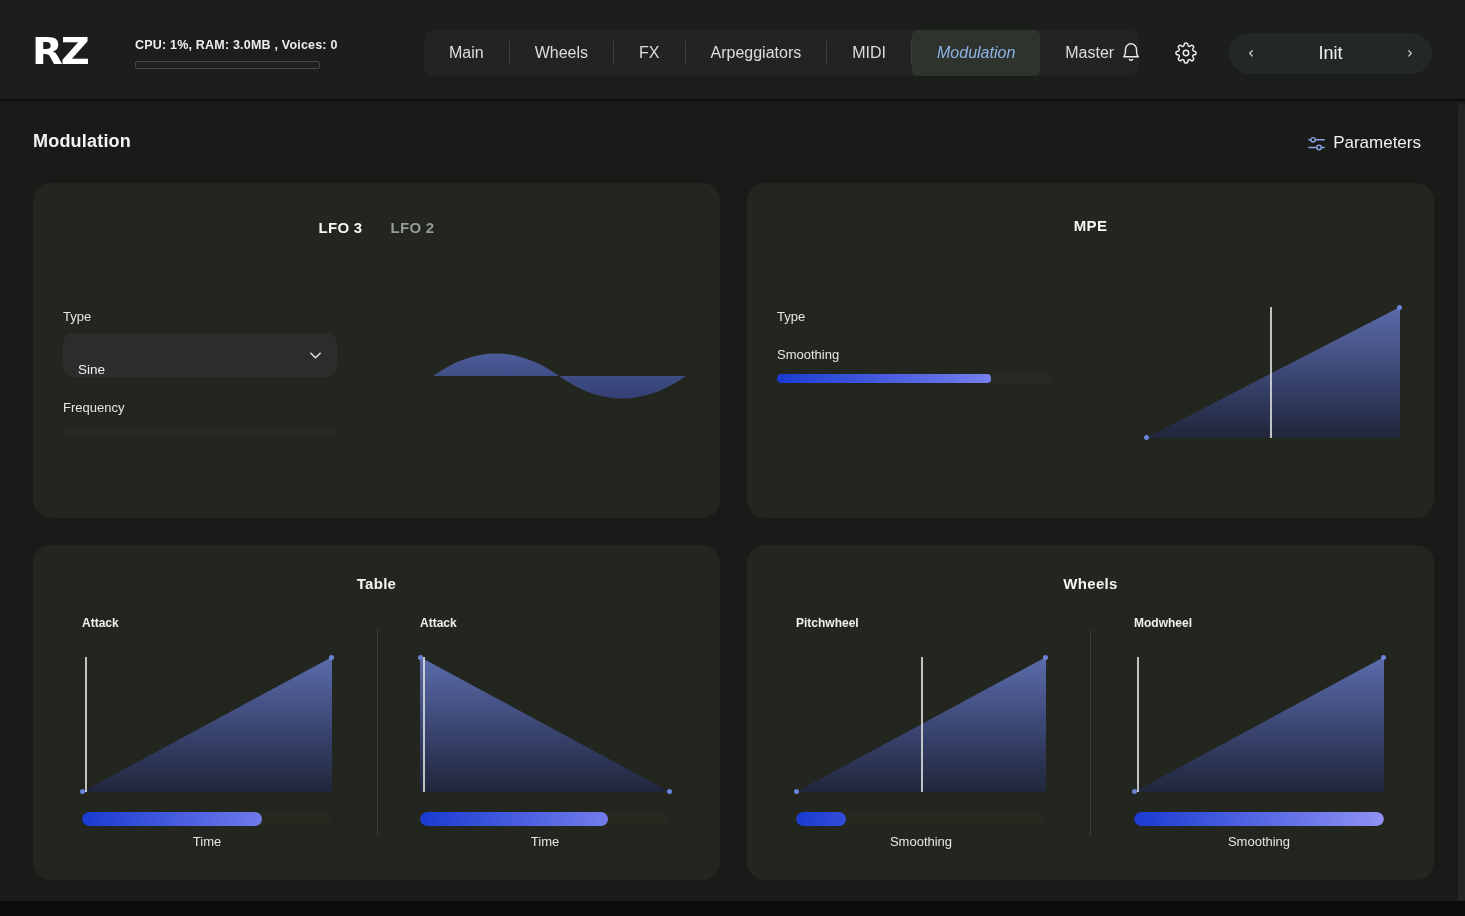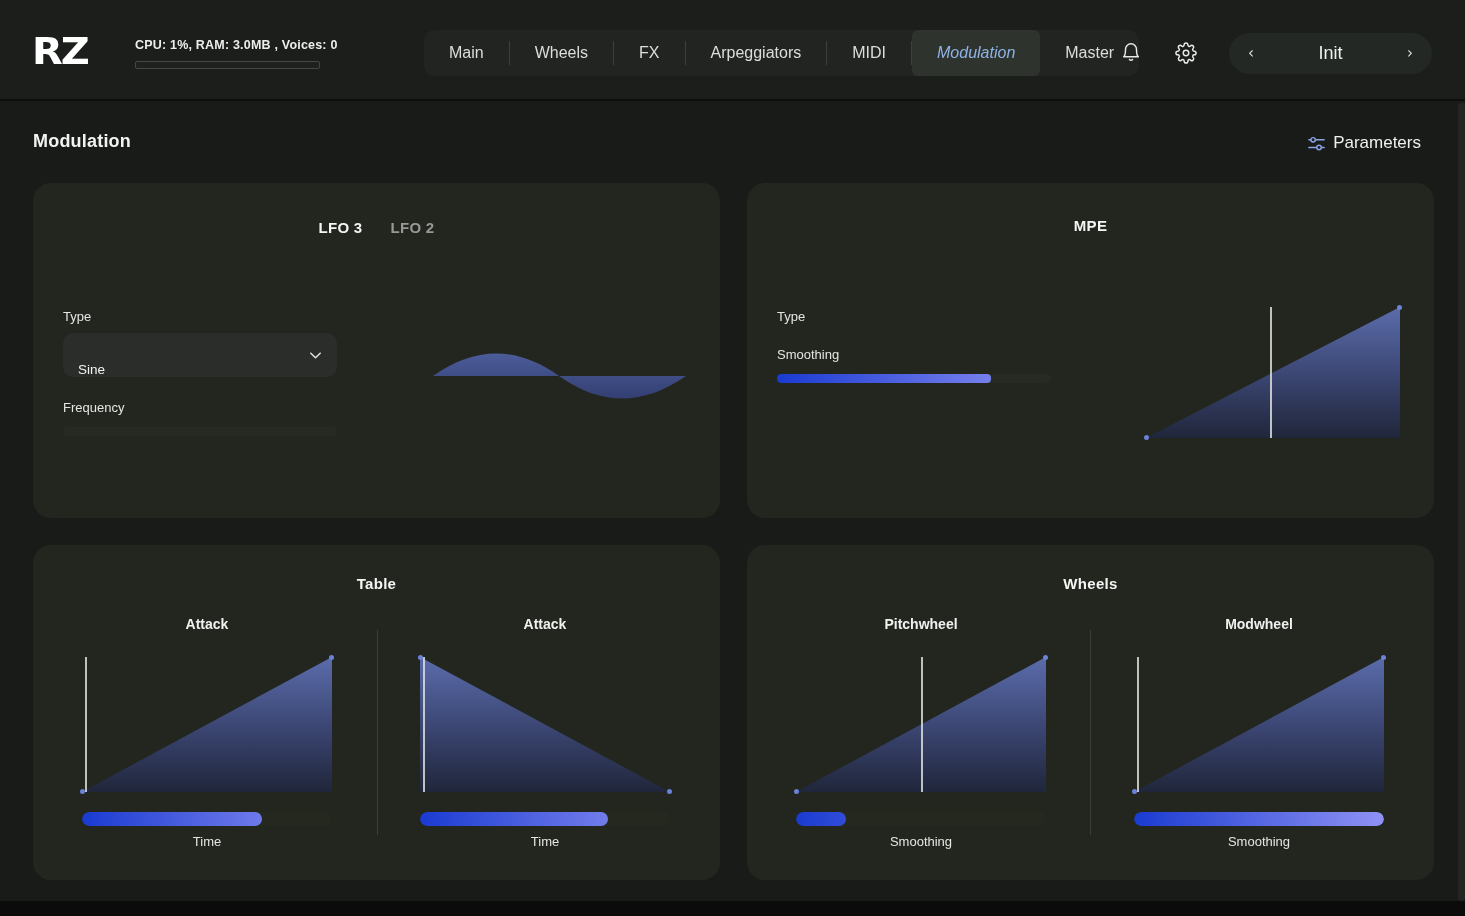--- a/index.html
+++ b/index.html
@@ -74,21 +74,21 @@
   .viz.ramp-up .dot-b { right:-2px; top:-2px; }
   .viz.ramp-down .dot-a { left:-2px; top:-2px; }
   .viz.ramp-down .dot-b { right:-2px; bottom:-2px; }
   .cursor { position:absolute; top:0; bottom:0; width:2px; background:rgba(224,228,224,.82); }
 
   .mpe-viz { left:399px; top:124px; width:254px; height:131px; }
   .sine-viz { position:absolute; left:400px; top:170px; width:253px; height:46px; }
   .sine-viz svg { display:block; }
 
   
-  .sub-head { position:absolute; top:71px; width:250px; text-align:center; font-size:14px;
+  .sub-head { position:absolute; top:71px; width:250px; font-size:12px;
     font-weight:700; color:#eff1ef; }
   .col-a .sub-head, .col-a.viz, .col-a.slider, .col-a.sub-label { left:49px; }
   .col-b .sub-head, .col-b.viz, .col-b.slider, .col-b.sub-label { left:387px; }
   .bviz { top:112px; width:250px; height:135px; }
   .bslider { position:absolute; top:267px; width:250px; height:14px; }
   .sub-label { position:absolute; top:289px; width:250px; text-align:center; font-size:13px; color:#e4e6e4; }
   .v-divider { position:absolute; top:85px; width:1px; height:205px; background:#3a3e3a; }
   .panel-table .v-divider { left:344px; }
   .panel-wheels .v-divider { left:343px; }
 

